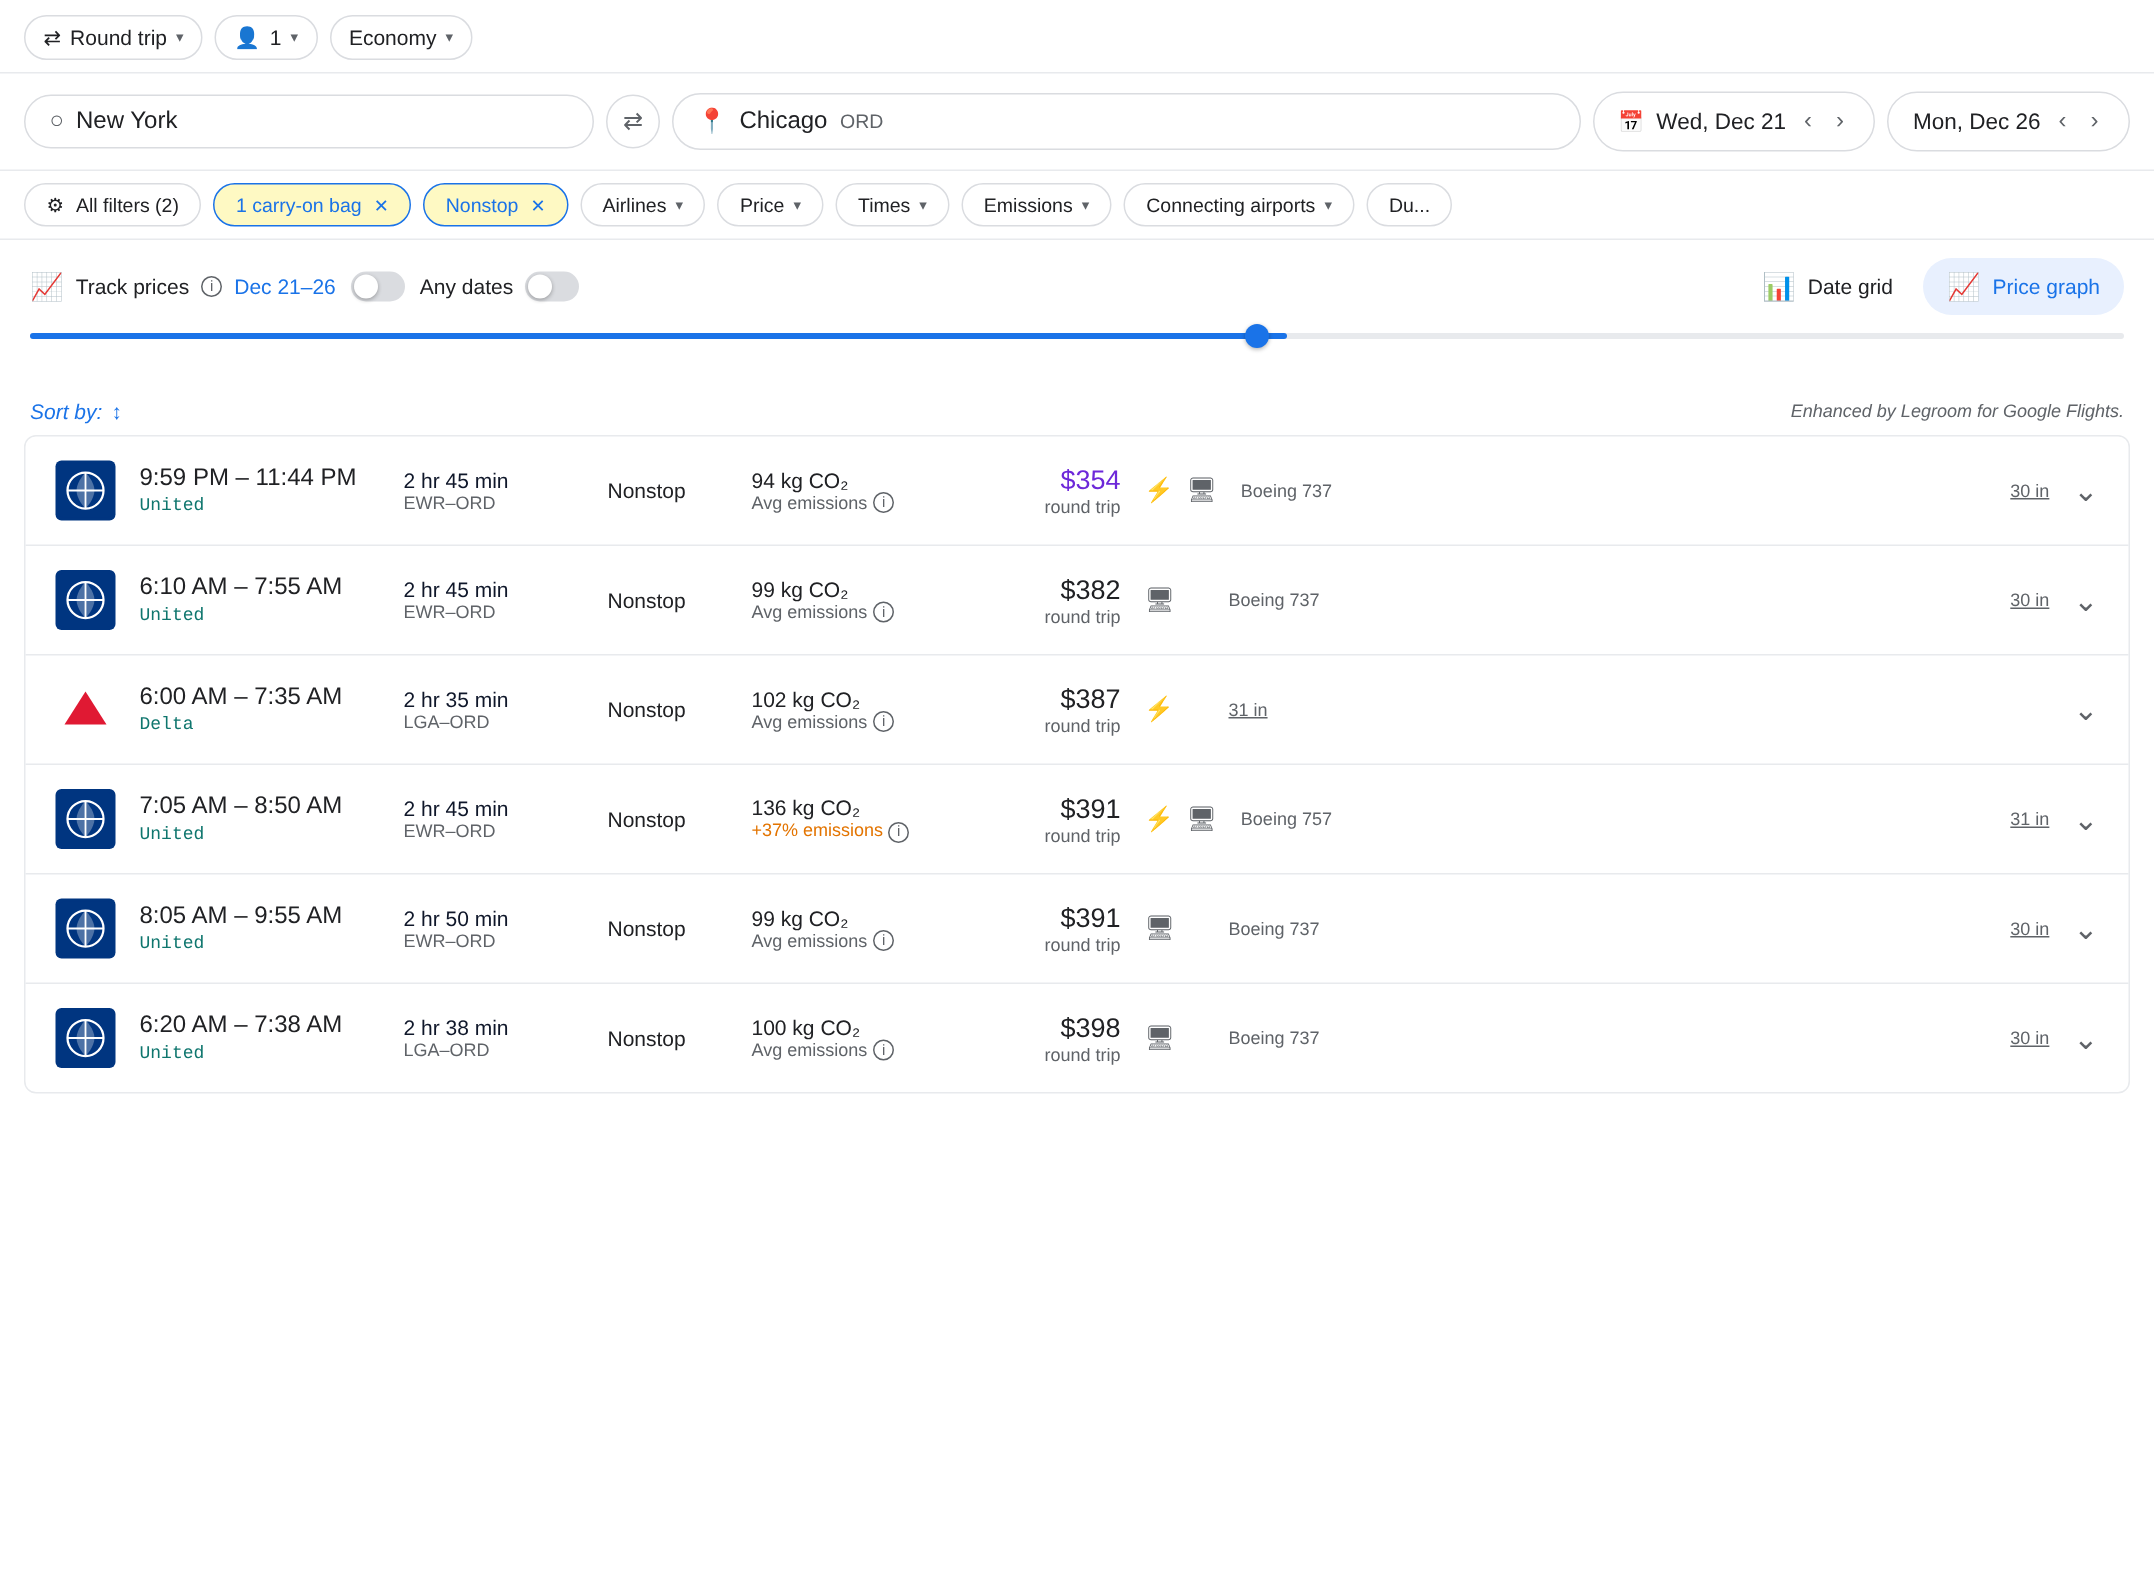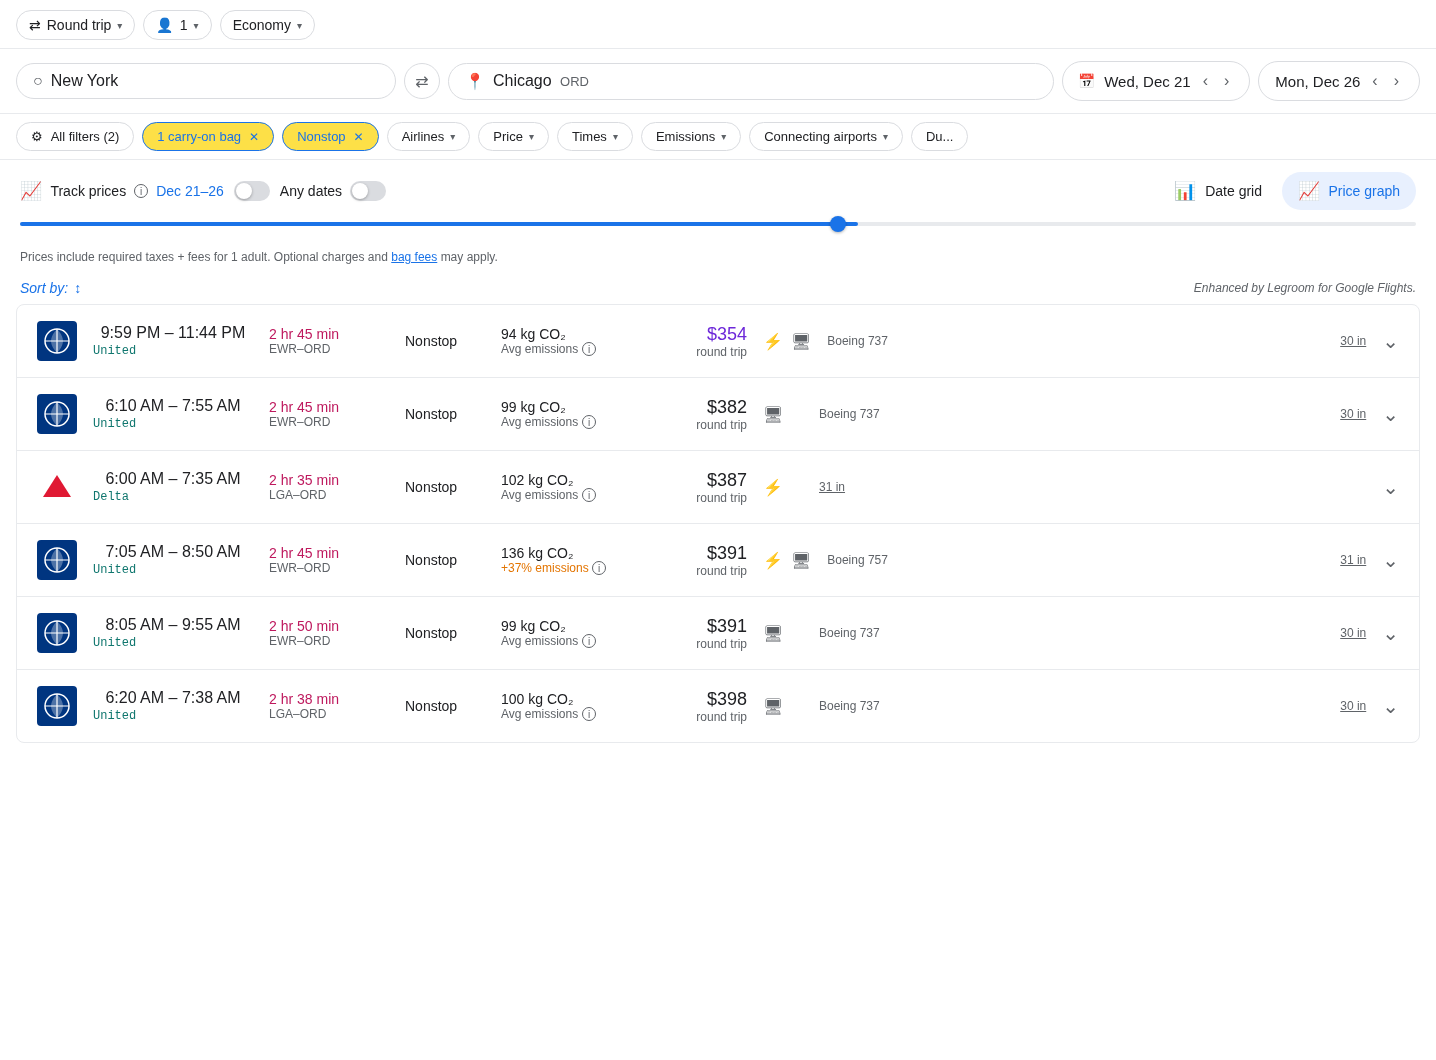--- a/index.html
+++ b/index.html
@@ -16,21 +16,21 @@
     .search-field-icon { color: #5f6368; font-size: 16px; }
     .search-field-text { font-size: 16px; color: #202124; }
     .swap-btn { width: 36px; height: 36px; border-radius: 50%; border: 1px solid #dadce0; background: #fff; display: flex; align-items: center; justify-content: center; cursor: pointer; color: #5f6368; font-size: 16px; flex-shrink: 0; }
     .date-field { display: flex; align-items: center; border: 1px solid #dadce0; border-radius: 24px; padding: 8px 16px; gap: 8px; cursor: pointer; }
     .date-nav-btn { background: none; border: none; cursor: pointer; color: #5f6368; font-size: 16px; padding: 2px 4px; }
     .date-text { font-size: 15px; color: #202124; white-space: nowrap; }
 
     
     .filters-bar { display: flex; align-items: center; gap: 8px; padding: 8px 16px; overflow-x: auto; border-bottom: 1px solid #e8eaed; }
     .filter-btn { display: flex; align-items: center; gap: 6px; padding: 6px 14px; border: 1px solid #dadce0; border-radius: 20px; cursor: pointer; background: #fff; font-size: 13px; color: #202124; white-space: nowrap; }
-    .filter-btn.active { background: #fde047; border-color: #1a73e8; color: #1a73e8; }
+    .filter-btn.active { background: #fef9c3; border-color: #1a73e8; color: #1a73e8; }
     .filter-btn.filters-icon { gap: 8px; }
     .filter-close { font-size: 12px; cursor: pointer; margin-left: 2px; }
 
     
     .track-bar { display: flex; align-items: center; padding: 12px 20px; gap: 16px; }
     .track-left { display: flex; align-items: center; gap: 10px; flex: 1; }
     .track-label { display: flex; align-items: center; gap: 8px; color: #202124; font-size: 14px; }
     .toggle { width: 36px; height: 20px; background: #dadce0; border-radius: 10px; cursor: pointer; position: relative; display: inline-block; }
     .toggle::after { content: ''; position: absolute; width: 16px; height: 16px; background: white; border-radius: 50%; top: 2px; left: 2px; transition: left 0.2s; box-shadow: 0 1px 3px rgba(0,0,0,0.3); }
     .any-dates { display: flex; align-items: center; gap: 8px; color: #202124; font-size: 14px; }
@@ -57,25 +57,25 @@
     
     .flight-list { border: 1px solid #e8eaed; border-radius: 8px; margin: 0 16px 16px; }
     .flight-row { display: flex; align-items: center; padding: 16px 20px; border-bottom: 1px solid #e8eaed; gap: 16px; cursor: pointer; }
     .flight-row:last-child { border-bottom: none; }
 
     .airline-logo { width: 40px; height: 40px; flex-shrink: 0; border-radius: 4px; display: flex; align-items: center; justify-content: center; overflow: hidden; }
     .united-logo { background: #003580; border-radius: 4px; }
     .delta-logo { background: #fff; border-radius: 4px; }
 
     .flight-times { min-width: 160px; }
-    .flight-time { font-size: 16px; font-weight: 400; color: #202124; text-align: center; }
+    .flight-time { font-size: 16px; font-weight: 400; color: #202124; }
     .flight-airline { font-size: 12px; color: #0f766e; margin-top: 2px; font-family: Liberation Mono, monospace; }
 
     .flight-duration { min-width: 120px; }
-    .duration-text { font-size: 14px; color: #be185d; }
+    .duration-text { font-size: 14px; color: #0f172a; }
     .route-text { font-size: 12px; color: #5f6368; }
 
     .flight-type { min-width: 80px; font-size: 14px; color: #202124; }
 
     .flight-emissions { min-width: 130px; }
     .emissions-main { font-size: 14px; color: #202124; }
     .emissions-sub { font-size: 12px; color: #5f6368; display: flex; align-items: center; gap: 4px; }
     .emissions-warning { color: #e37400; font-size: 12px; }
 
     .flight-price { min-width: 100px; text-align: right; }
@@ -207,25 +207,20 @@
 </div>
 
 <div class="slider-container">
   <div class="slider">
     <div class="slider-fill"></div>
     <div class="slider-thumb"></div>
   </div>
 </div>
 
 <div class="departing-section">
-  <div style="font-size:12px; color:#5f6368;">
-    <span>Prices include required taxes + fees for 1 adult. Optional charges and</span>
-    <span class="bag-link">bag fees</span>
-    <span>may apply.</span>
-  </div>
 </div>
 
 <div class="sort-bar">
   <div class="sort-btn">
     <span>Sort by:</span>
     <span>↕</span>
   </div>
   <span class="enhanced-text">Enhanced by Legroom for Google Flights.</span>
 </div>
 

